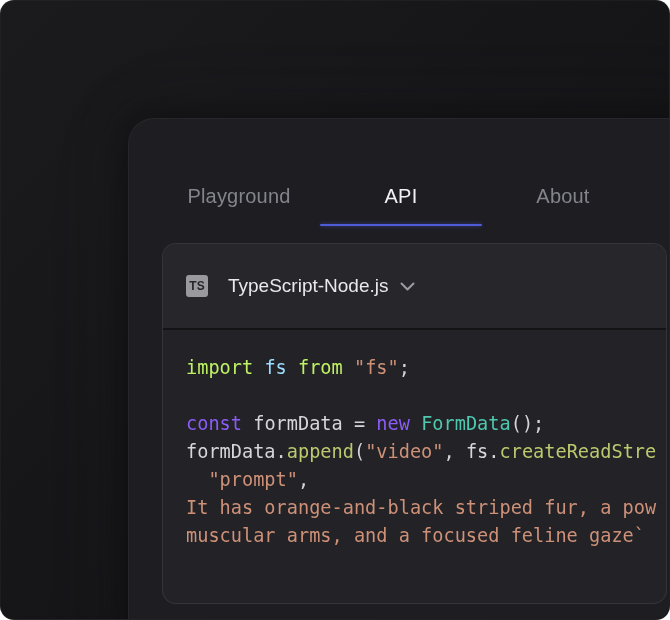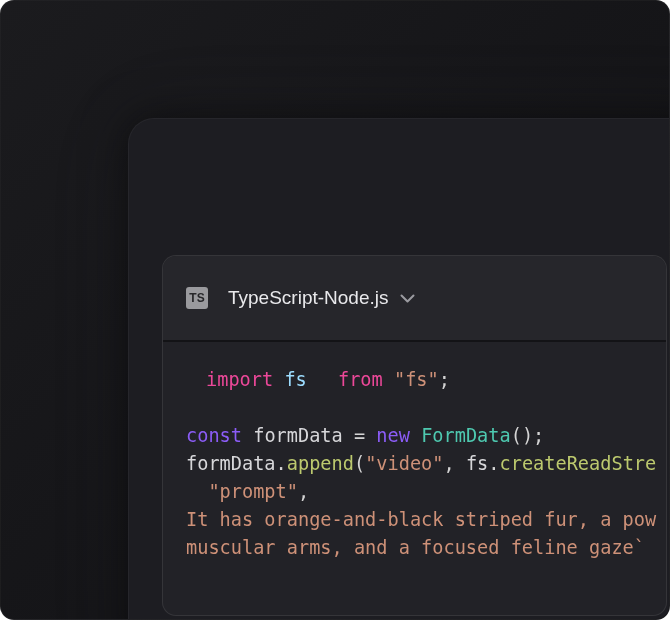--- a/index.html
+++ b/index.html
@@ -32,21 +32,21 @@
   }
   .tab.active { color:#f2f2f4; }
   .tab.active::after {
     content:""; position:absolute; left:0; right:0; bottom:0; height:2px;
     background:var(--accent,#4f5cd9); border-radius:1px;
     box-shadow:0 0 4px rgba(90,104,232,0.5);
   }
 
   
   .panel {
-    position:absolute; left:33px; top:136px; width:505px; height:361px;
+    position:absolute; left:33px; top:124px; width:505px; height:361px;
     border-radius:14px; background:#222227;
     border:1px solid rgba(255,255,255,0.085);
     overflow:hidden;
   }
   .panel-header {
     height:86px; background:#26262b; border-bottom:2px solid #131316;
     display:flex; align-items:center; padding:0 20px 0 23px;
   }
   .ts-badge {
     width:22px; height:22px; border-radius:3px; background:#9a9a9e;
@@ -56,36 +56,41 @@
   .panel-title { margin-left:20px; font-size:19px; font-weight:500; color:#e9e9ec; }
   .chevron { margin-left:11px; display:block; }
 
   
   .code {
     padding:24px 0 0 23px;
     font-family:"DejaVu Sans Mono", monospace;
     font-size:18.6px; line-height:28px;
   }
   .code-line { white-space:pre; height:28px; overflow:hidden; }
-  .tok-kw  { color:#ec4899;margin-left:20px; }
+  .tok-kw  { color:#bef264; }
   .tok-kw2 { color:#8b5cf6; }
   .tok-imp { color:#9cdcfe; }
   .tok-str { color:#ce9178; }
   .tok-cls { color:#4ec9b0; }
   .tok-fn  { color:#bcc96e; }
   .tok-pln { color:#d7d7da; }
   .tok-pun { color:#d4d4d4; }
 </style>
 </head>
 <body>
 
 <div class="stage">
   <div class="window">
     <div class="card">
 
+      <nav class="tabs">
+          <div class="tab">Playground</div>
+          <div class="tab active">API</div>
+          <div class="tab">About</div>
+        </nav>
 
       <section class="panel">
         <header class="panel-header">
           <span class="ts-badge">TS</span>
           <span class="panel-title">TypeScript-Node.js</span>
           <svg class="chevron" width="15" height="9" viewBox="0 0 15 9">
             <path d="M1.5 1.5 L7.5 7.5 L13.5 1.5" stroke="#9b9ba1" stroke-width="2" fill="none" stroke-linecap="round" stroke-linejoin="round"></path>
           </svg>
         </header>
         <div class="code">

